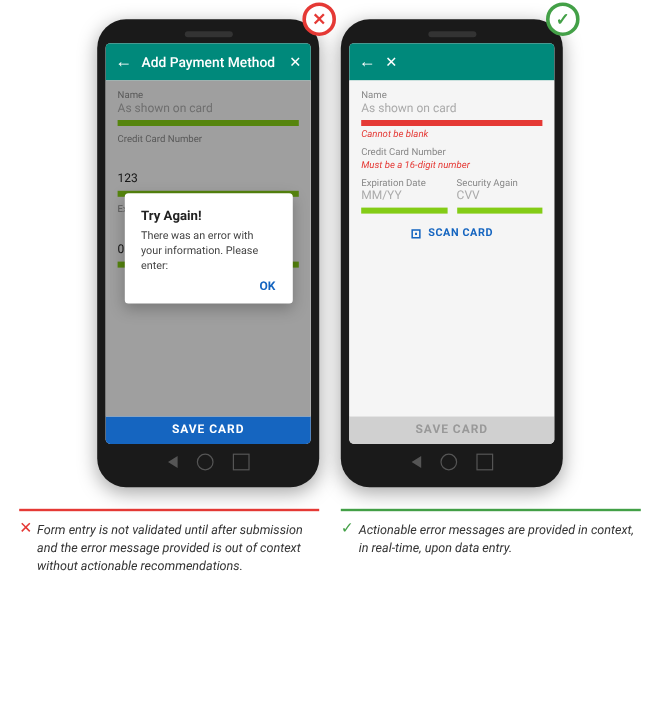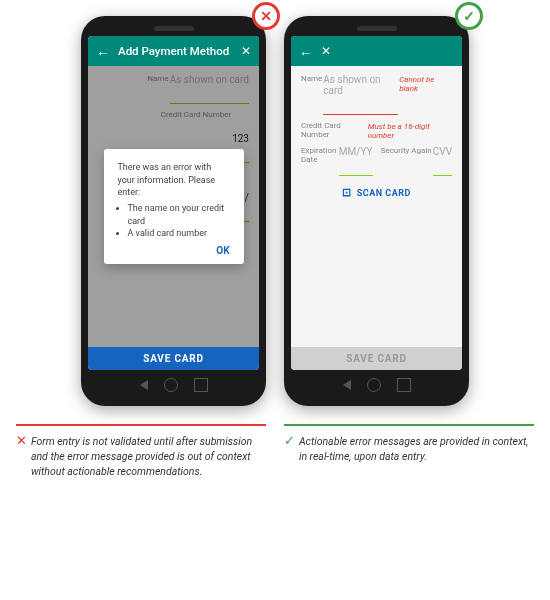--- a/index.html
+++ b/index.html
@@ -117,32 +117,32 @@
       background: #f5f5f5;
       padding: 8px 10px;
       display: flex;
       flex-direction: column;
       gap: 6px;
       position: relative;
     }
 
     .field-group {
       display: flex;
+      flex-direction: column;
       gap: 1px;
-      justify-content: flex-end;
     }
     .field-label {
       font-size: 8px;
       color: #888;
     }
     .field-value {
       font-size: 10px;
       color: #aaa;
-      border-bottom: 1px solid #84cc16;
-      padding-bottom: 18px;
+      border-bottom: 5px solid #84cc16;
+      padding-bottom: 4px;
     }
     .field-value.filled {
       color: #222;
       margin-top: 23px;
     }
     .field-error-text {
       font-size: 8px;
       color: #e53935;
       margin-top: 1px;
       font-style: italic;
@@ -339,26 +339,23 @@
           </div>
           <div class="row-fields">
             <div class="field-group">
               <span class="field-label">Exp</span>
               <span class="field-value filled">01/</span>
             </div>
           </div>
 
           <div class="dialog-overlay">
             <div class="dialog-box">
+              <div class="dialog-title">Try Again!</div>
               <div class="dialog-body">
                 <span>There was an error with your information. Please enter:</span>
-                <ul>
-                  <li>The name on your credit card</li>
-                  <li>A valid card number</li>
-                </ul>
               </div>
               <div class="dialog-actions">
                 <span class="dialog-ok">OK</span>
               </div>
             </div>
           </div>
         </div>
 
         <div class="save-card-btn">SAVE CARD</div>
       </div>

